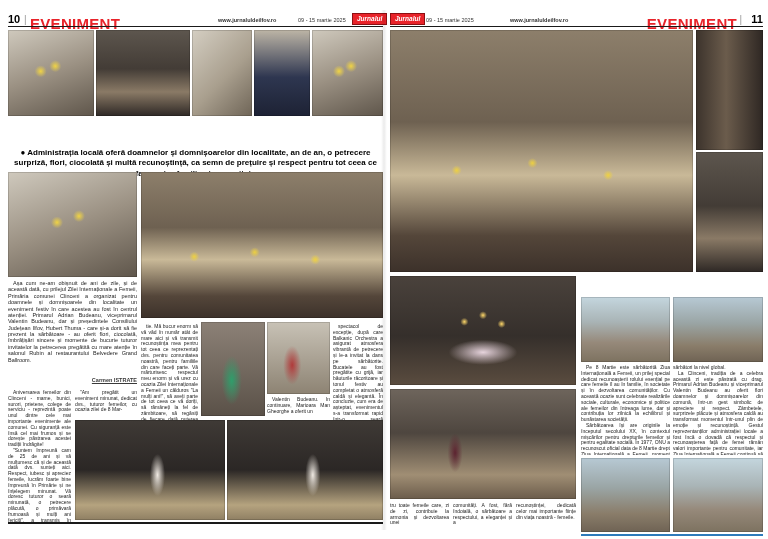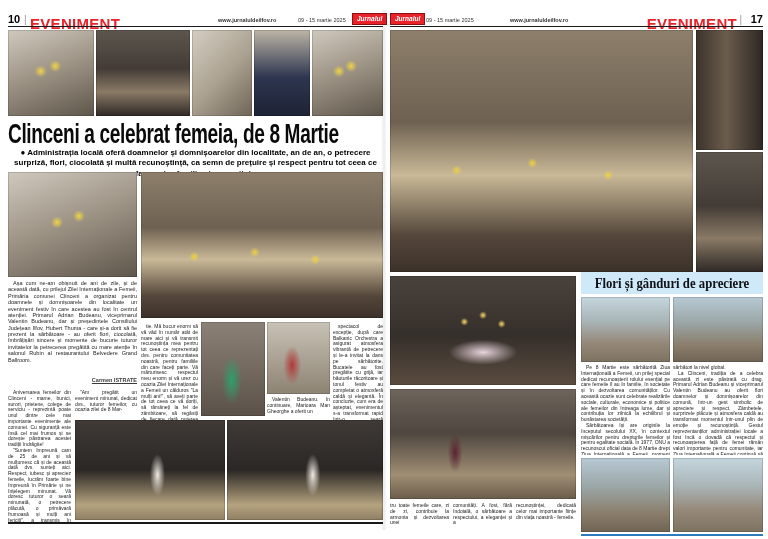--- a/index.html
+++ b/index.html
@@ -83,23 +83,20 @@
       <span class="logo" style="position:absolute;left:344px;top:0;">Jurnalul</span>
     </div>
     <div class="abs rule" style="left:0;top:16px;width:375px;"></div>
 
     <div class="ph p-flowers" style="left:0;top:20px;width:86px;height:86px;"></div>
     <div class="ph p-crowd" style="left:88px;top:20px;width:94px;height:86px;"></div>
     <div class="ph p-bright" style="left:184px;top:20px;width:60px;height:86px;"></div>
     <div class="ph p-suit" style="left:246px;top:20px;width:56px;height:86px;"></div>
     <div class="ph p-flowers" style="left:304px;top:20px;width:71px;height:86px;"></div>
 
-    <div class="abs headline-wrap" style="left:0;top:108px;width:375px;height:30px;">
-      <span class="headline">Clinceni a celebrat femeia, de 8 Martie</span>
-    </div>
     <div class="abs lead" style="left:0;top:138px;width:375px;height:22px;">● Administrația locală oferă doamnelor și domnișoarelor din localitate, an de an, o petrecere surpriză, flori, ciocolată și multă recunoștință, ca semn de prețuire și respect pentru tot ceea ce fac pentru familie și comunitate</div>
 
     <div class="ph p-flowers" style="left:0;top:162px;width:129px;height:105px;"></div>
     <div class="ph p-hall" style="left:133px;top:162px;width:242px;height:146px;"></div>
 
     <div class="abs txt intro" style="left:0;top:270px;width:129px;height:95px;">
       <p>Așa cum ne-am obișnuit de ani de zile, și de această dată, cu prilejul Zilei Internaționale a Femeii, Primăria comunei Clinceni a organizat pentru doamnele și domnișoarele din localitate un eveniment festiv în care acestea au fost în centrul atenției. Primarul Adrian Budeanu, viceprimarul Valentin Budeanu, dar și președintele Consiliului Județean Ilfov, Hubert Thuma - care și-a dorit să fie prezent la sărbătoare - au oferit flori, ciocolată, îmbrățișări sincere și momente de bucurie tuturor invitatelor la petrecerea pregătită cu mare atenție în salonul Rubin al restaurantului Belvedere Grand Ballroom.</p>
     </div>
     <div class="abs byline" style="left:0;top:367px;width:129px;">Carmen ISTRATE</div>
 
@@ -130,44 +127,41 @@
   <div class="abs gutter" style="left:381px;top:10px;width:6px;height:520px;"></div>
 
   <div class="abs" style="left:390px;top:10px;width:373px;height:524px;">
 
     <div class="abs" style="left:0;top:3px;width:373px;height:14px;">
       <span class="logo" style="position:absolute;left:0;top:0;">Jurnalul</span>
       <span class="date" style="position:absolute;left:36px;top:4px;">09 - 15 martie 2025</span>
       <span class="site" style="position:absolute;left:120px;top:4px;">www.jurnaluldeilfov.ro</span>
       <span class="section" style="position:absolute;right:26px;top:2px;">EVENIMENT</span>
       <span class="sep" style="position:absolute;right:18px;top:1px;">|</span>
-      <span class="pgnum" style="position:absolute;right:0;top:0;">17</span>
+      <span class="pgnum" style="position:absolute;right:0;top:0;">11</span>
     </div>
     <div class="abs rule" style="left:0;top:16px;width:373px;"></div>
 
     <div class="ph p-hall" style="left:0;top:20px;width:303px;height:242px;"></div>
     <div class="ph p-curtain" style="left:306px;top:20px;width:67px;height:120px;"></div>
     <div class="ph p-crowd" style="left:306px;top:142px;width:67px;height:120px;"></div>
 
     <div class="ph p-cake" style="left:0;top:266px;width:186px;height:109px;"></div>
     <div class="ph p-singer" style="left:0;top:379px;width:186px;height:110px;"></div>
 
     <div class="abs txt" style="left:0;top:493px;width:59px;height:24px;">
       <p style="text-indent:0">tru toate femeile care, zi de zi, contribuie la armonia și dezvoltarea unei</p>
     </div>
     <div class="abs txt" style="left:63px;top:493px;width:59px;height:24px;">
       <p style="text-indent:0">comunități. A fost, fără îndoială, o sărbătoare a respectului, a eleganței și a</p>
     </div>
     <div class="abs txt" style="left:126px;top:493px;width:60px;height:24px;">
       <p style="text-indent:0">recunoștinței, dedicată celor mai importante ființe din viața noastră - femeile.</p>
     </div>
 
-    <div class="abs band" style="left:191px;top:262px;width:182px;height:22px;">
-      <span class="headline2">Flori și gânduri de apreciere</span>
-    </div>
 
     <div class="ph p-out" style="left:191px;top:287px;width:89px;height:65px;"></div>
     <div class="ph p-out2" style="left:283px;top:287px;width:90px;height:65px;"></div>
 
     <div class="abs txt" style="left:191px;top:355px;width:89px;height:90px;">
       <p>Pe 8 Martie este sărbătorită Ziua Internațională a Femeii, un prilej special dedicat recunoașterii rolului esențial pe care femeile îl au în familie, în societate și în dezvoltarea comunităților. Cu această ocazie sunt celebrate realizările sociale, culturale, economice și politice ale femeilor din întreaga lume, dar și contribuția lor zilnică la echilibrul și bunăstarea societății.</p>
       <p>Sărbătoarea își are originile la începutul secolului XX, în contextul mișcărilor pentru drepturile femeilor și pentru egalitate socială. În 1977, ONU a recunoscut oficial data de 8 Martie drept Ziua Internațională a Femeii, moment care a consolidat importanța acestei</p>
     </div>
     <div class="abs txt" style="left:283px;top:355px;width:90px;height:90px;">
       <p style="text-indent:0">sărbători la nivel global.</p>

